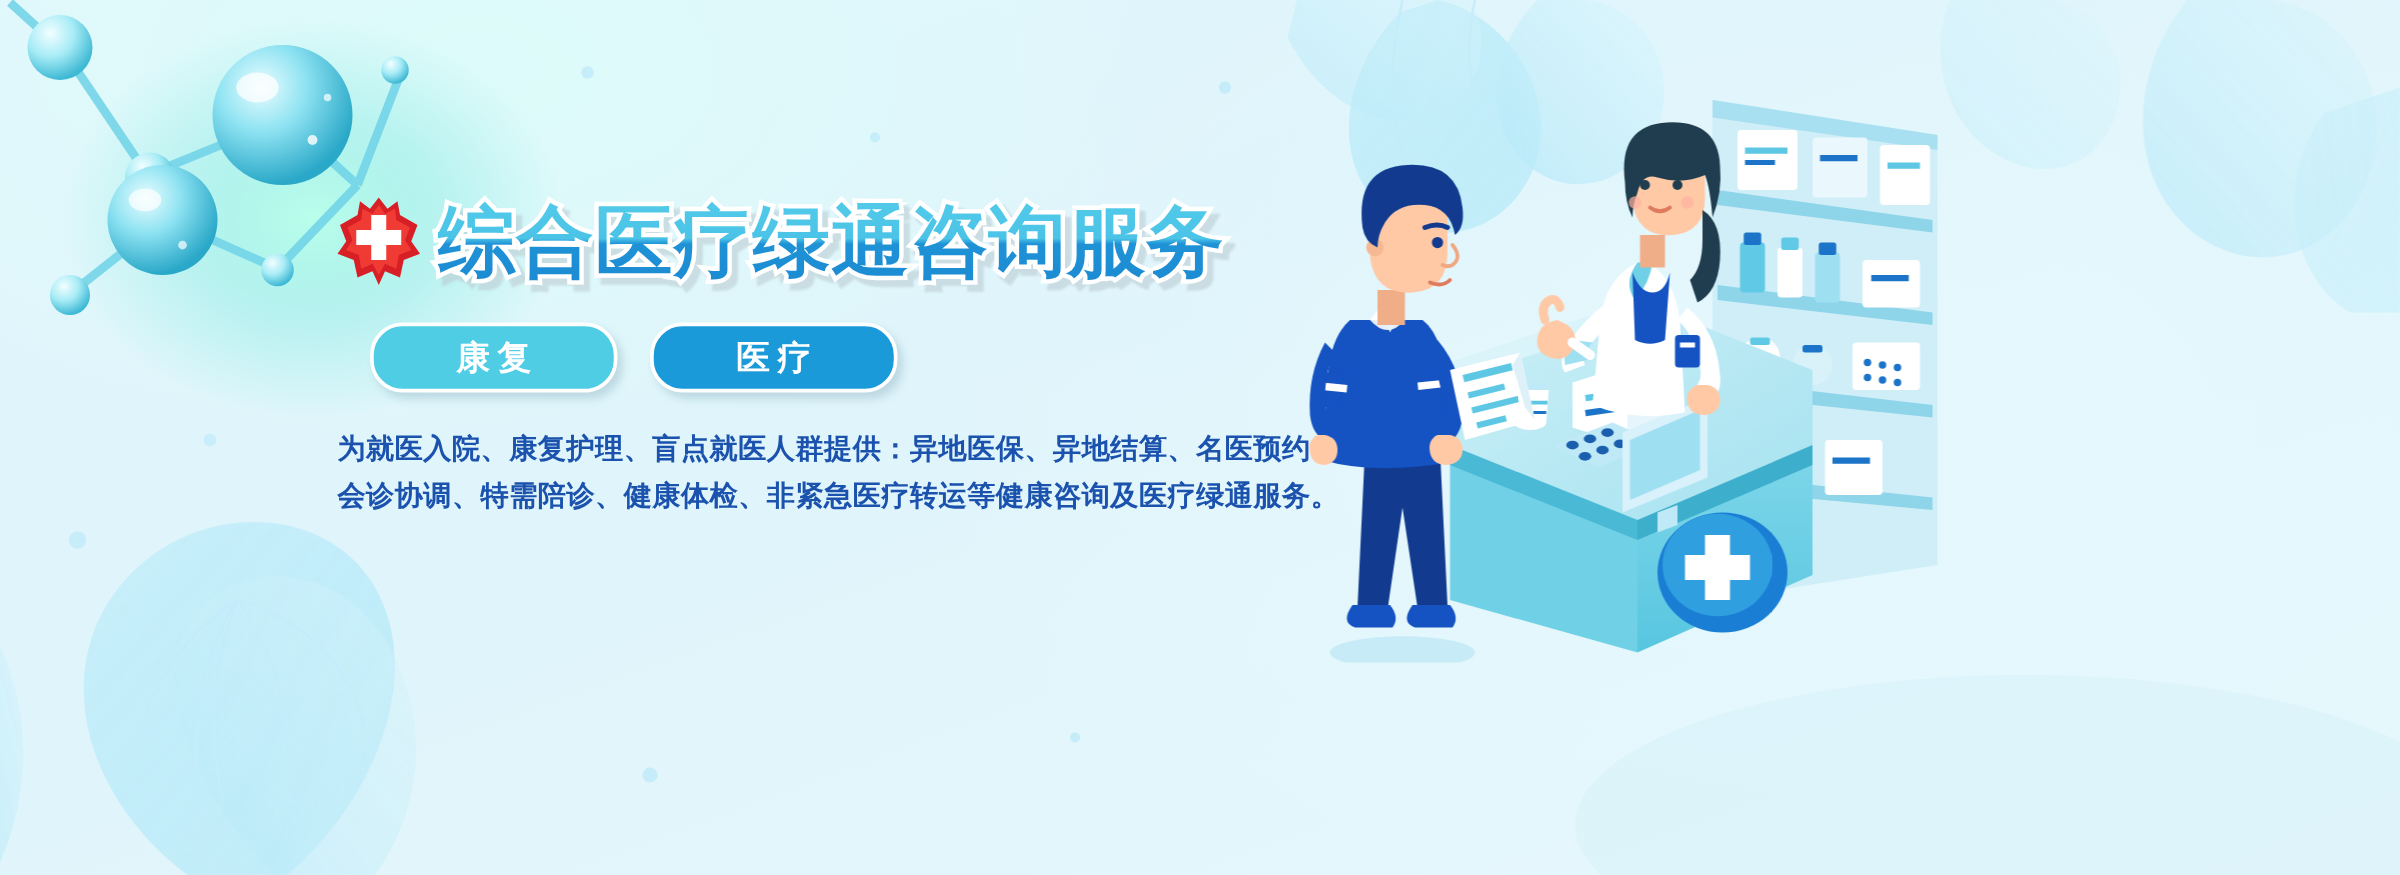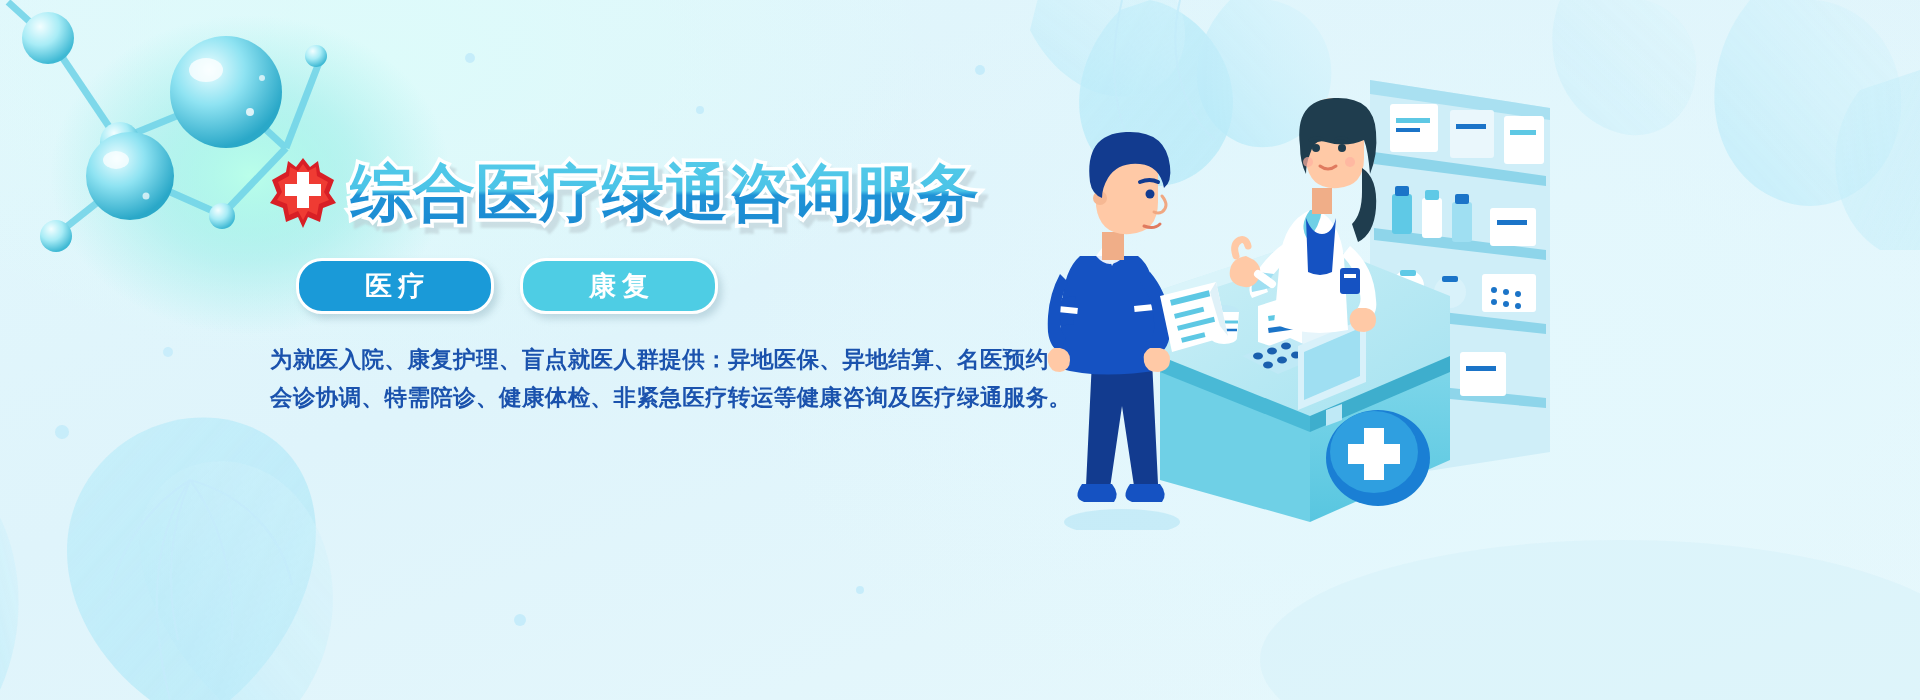--- a/index.html
+++ b/index.html
@@ -188,22 +188,22 @@
       </svg>
 
       <div class="title-wrap">
         <span class="title-txt title-shadow">综合医疗绿通咨询服务</span>
         <span class="title-txt title-stroke">综合医疗绿通咨询服务</span>
         <span class="title-txt title-fill">综合医疗绿通咨询服务</span>
       </div>
     </div>
 
     <div class="pills">
+      <div class="pill" id="pill1" style="background: rgb(78, 205, 228);">康复</div>
       <div class="pill" id="pill0" style="background: rgb(26, 154, 216);">医疗</div>
-      <div class="pill" id="pill1" style="background: rgb(78, 205, 228);">康复</div>
     </div>
 
     <div class="desc">
       <p style="color: rgb(26, 82, 173);">为就医入院、康复护理、盲点就医人群提供：异地医保、异地结算、名医预约</p>
       <p style="color: rgb(26, 82, 173);">会诊协调、特需陪诊、健康体检、非紧急医疗转运等健康咨询及医疗绿通服务。</p>
     </div>
   </div>
 
   <svg class="illus" viewBox="0 0 560 470">
     <defs>

